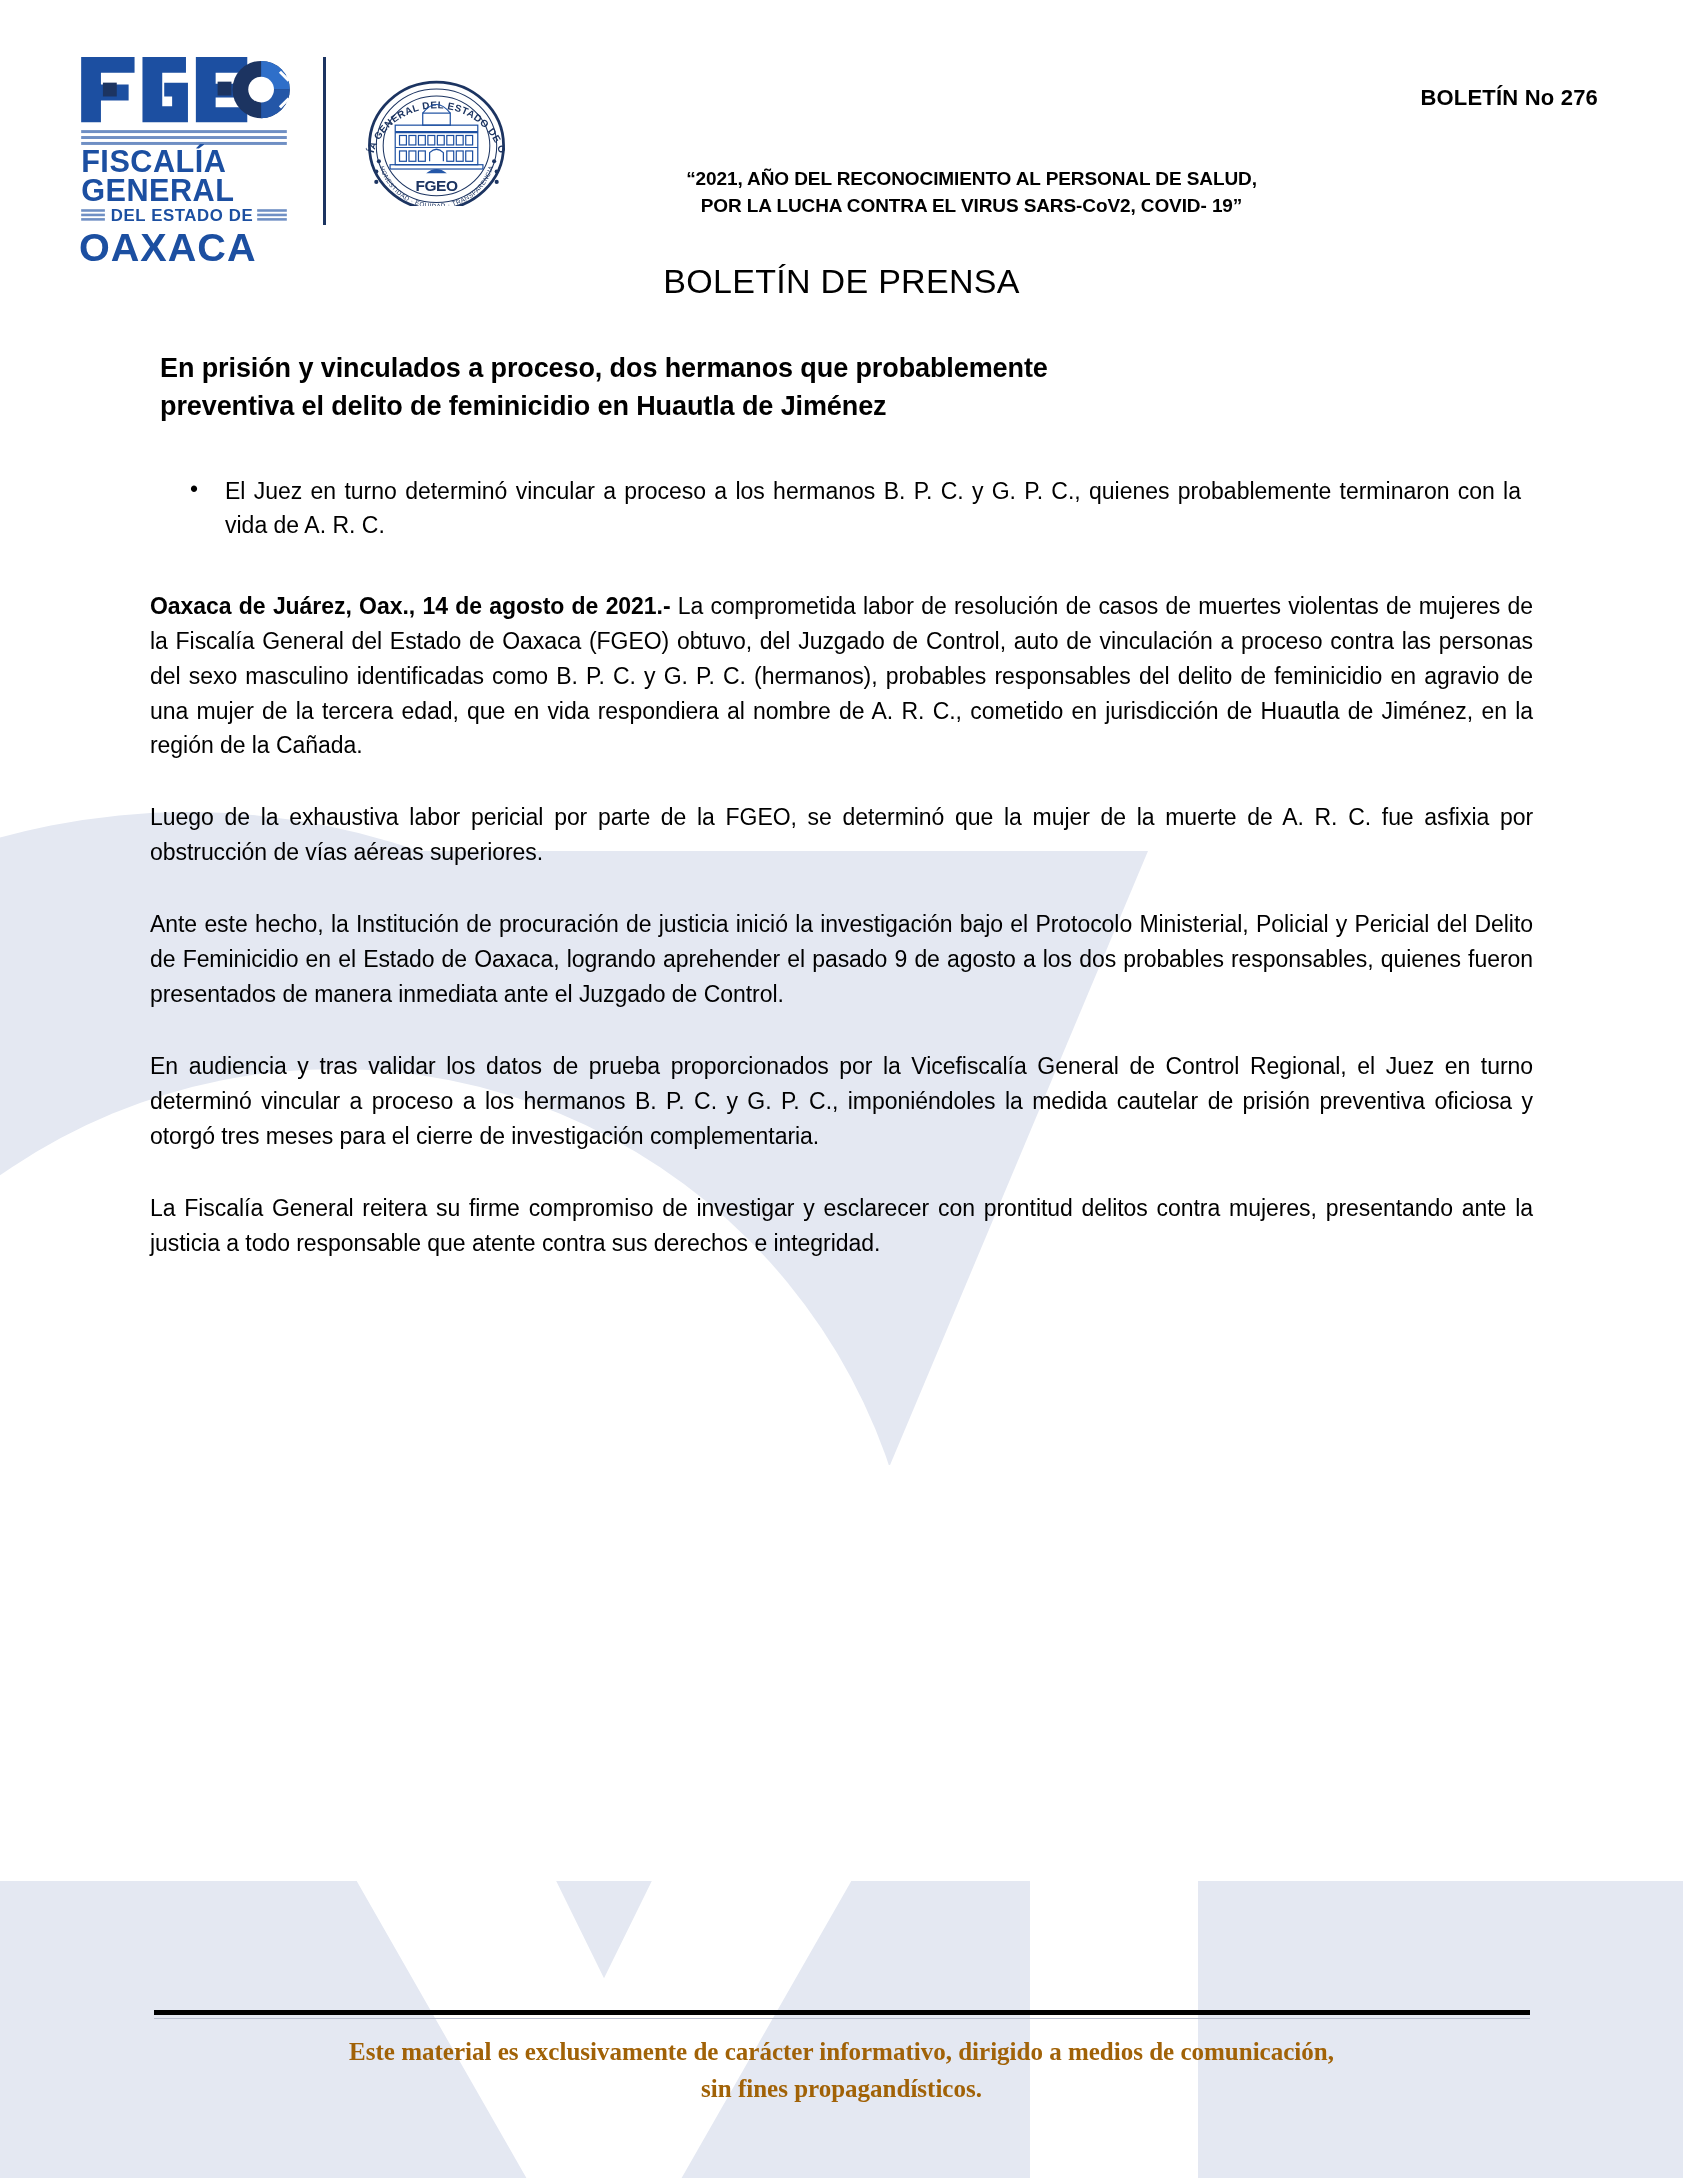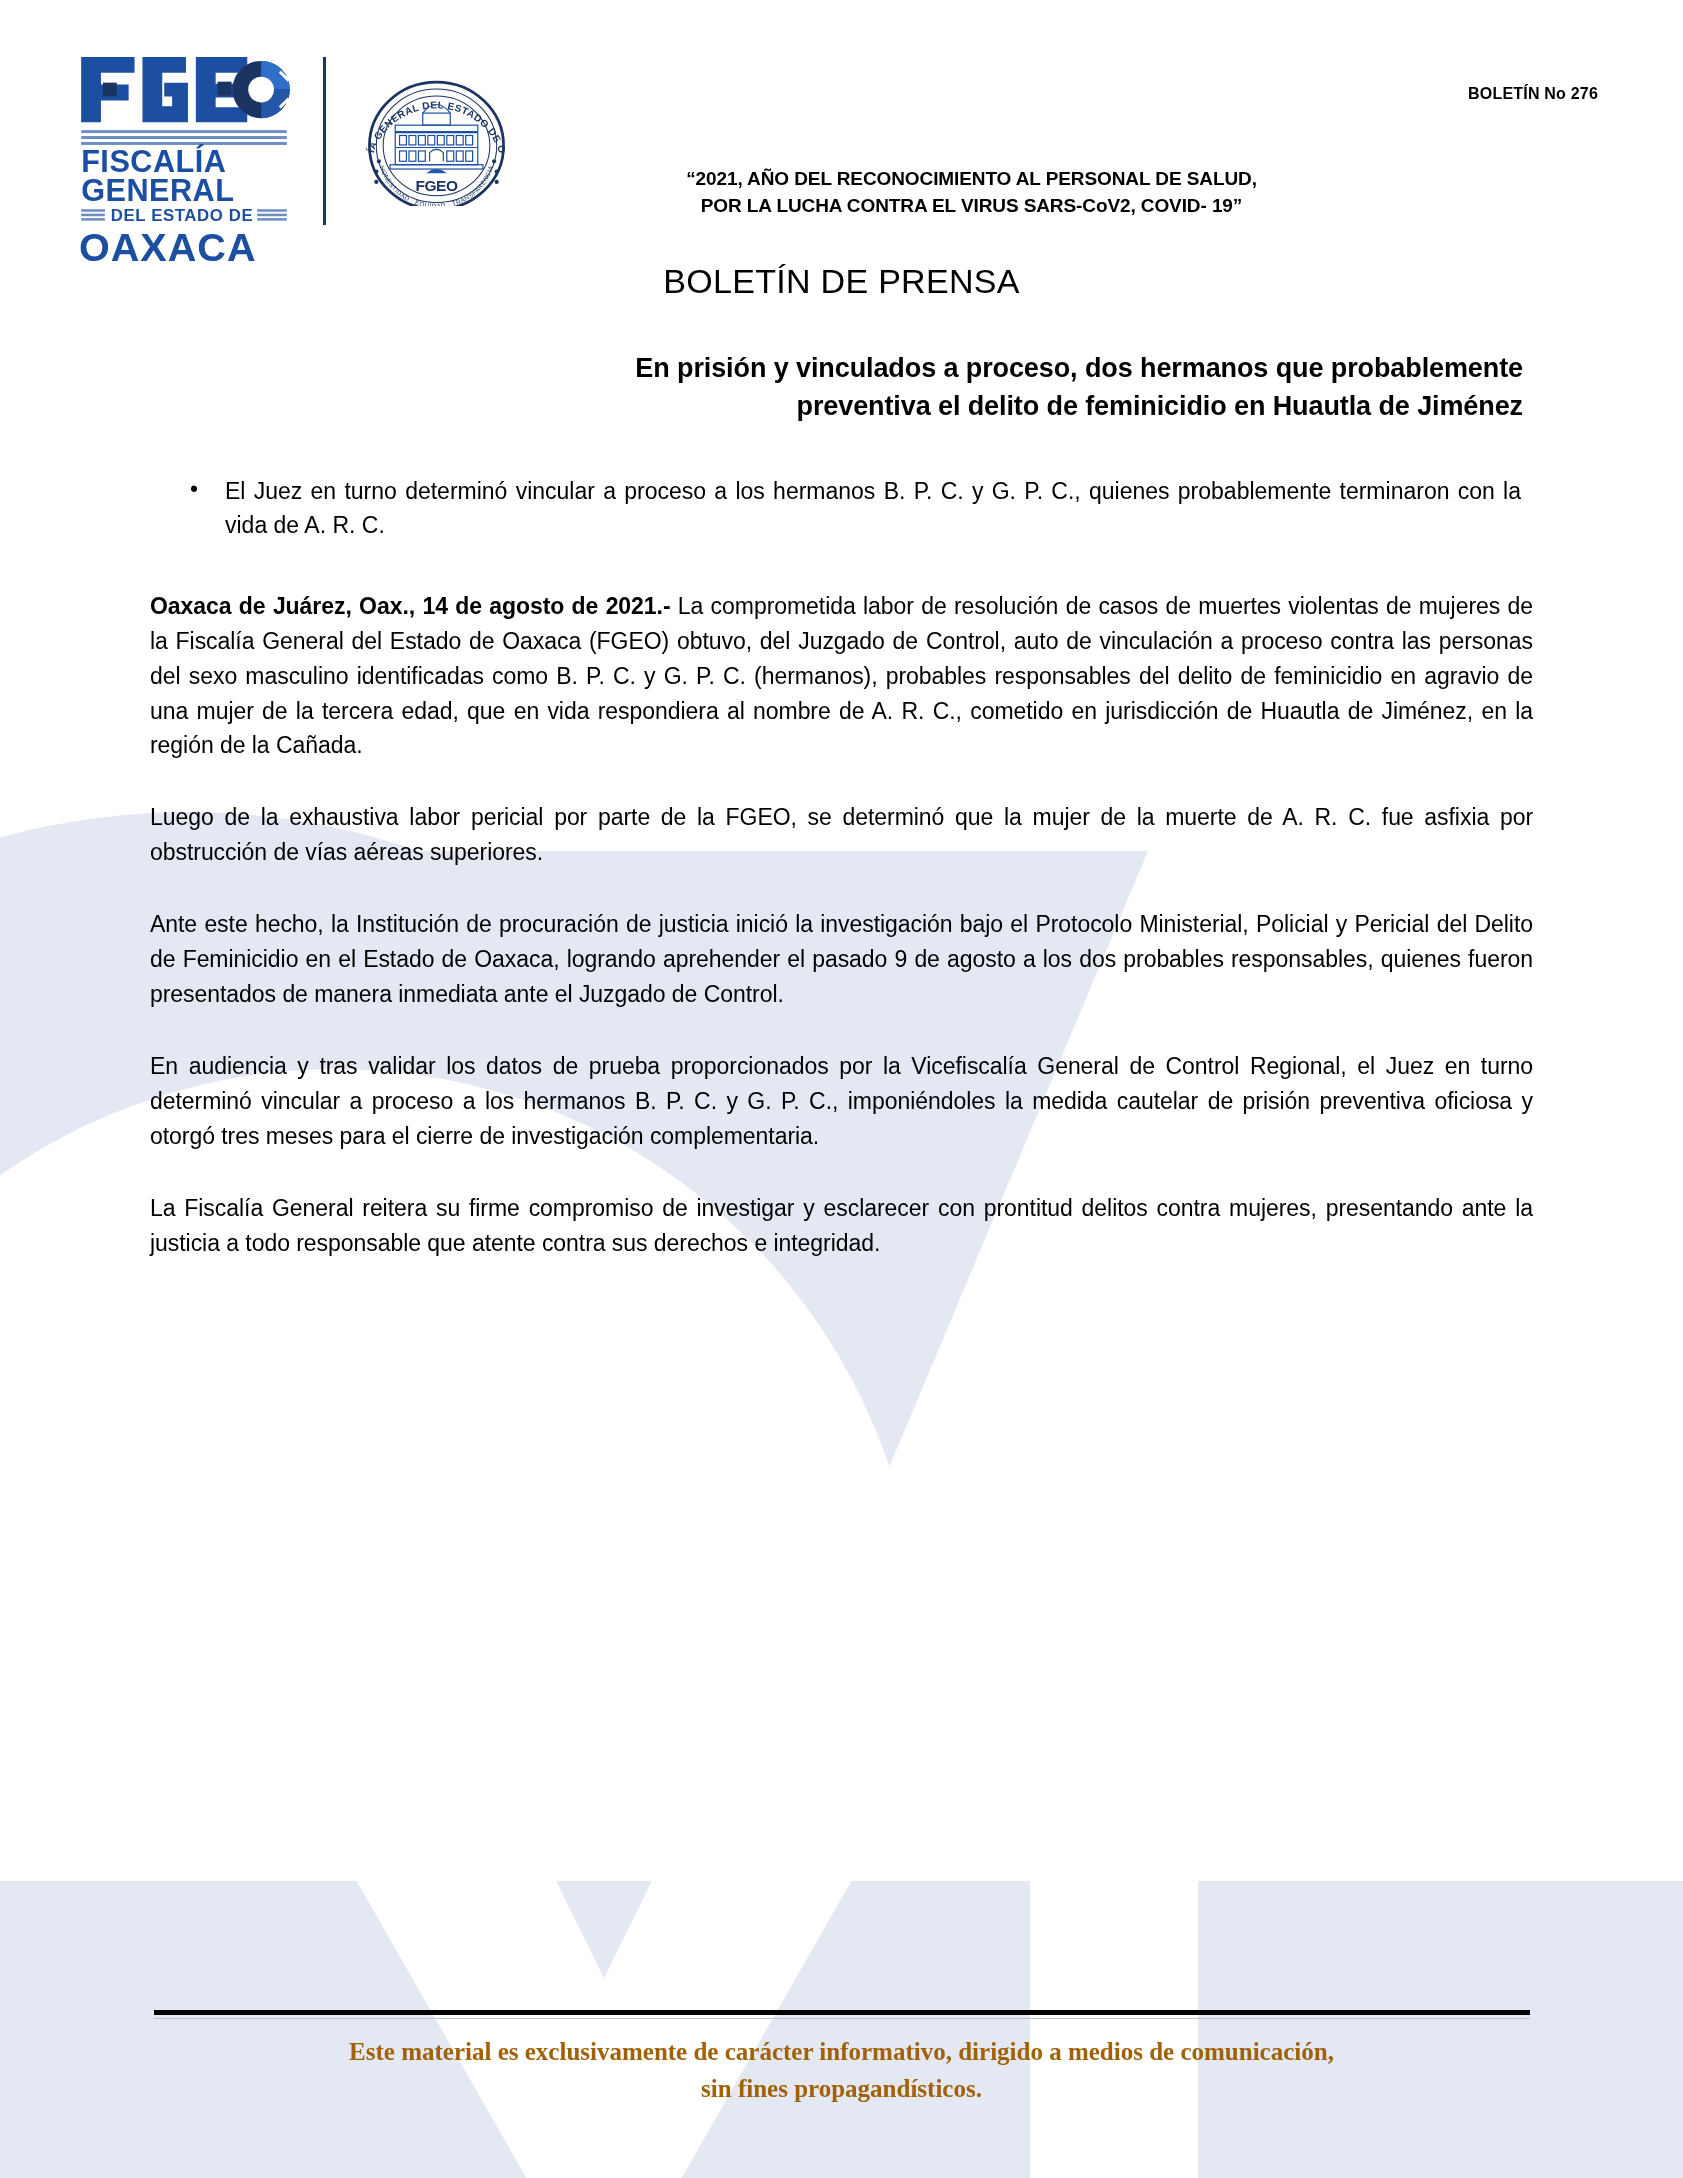--- a/index.html
+++ b/index.html
@@ -102,21 +102,21 @@
     position: absolute;
     left: 345px;
     top: 77px;
     width: 183px;
     height: 129px;
   }
   .boletin-no {
     position: absolute;
     right: 85px;
     top: 85px;
-    font-size: 16px;
+    font-size: 22px;
     font-weight: bold;
     letter-spacing: 0.2px;
   }
   .covid-banner {
     position: absolute;
     left: 625px;
     top: 166px;
     width: 693px;
     text-align: center;
     font-size: 19px;
@@ -132,21 +132,21 @@
   }
   .press-title {
     text-align: center;
     font-size: 34px;
     font-weight: normal;
     margin: 0;
     padding-top: 14px;
     letter-spacing: 0.3px;
   }
   .headline {
-    text-align: right;
+    text-align: left;
     font-size: 27px;
     font-weight: bold;
     line-height: 1.42;
     margin: 48px 10px 0 10px;
     letter-spacing: -0.1px;
   }
   .bullet-list {
     margin: 48px 0 0 0;
     padding: 0;
     list-style: none;

